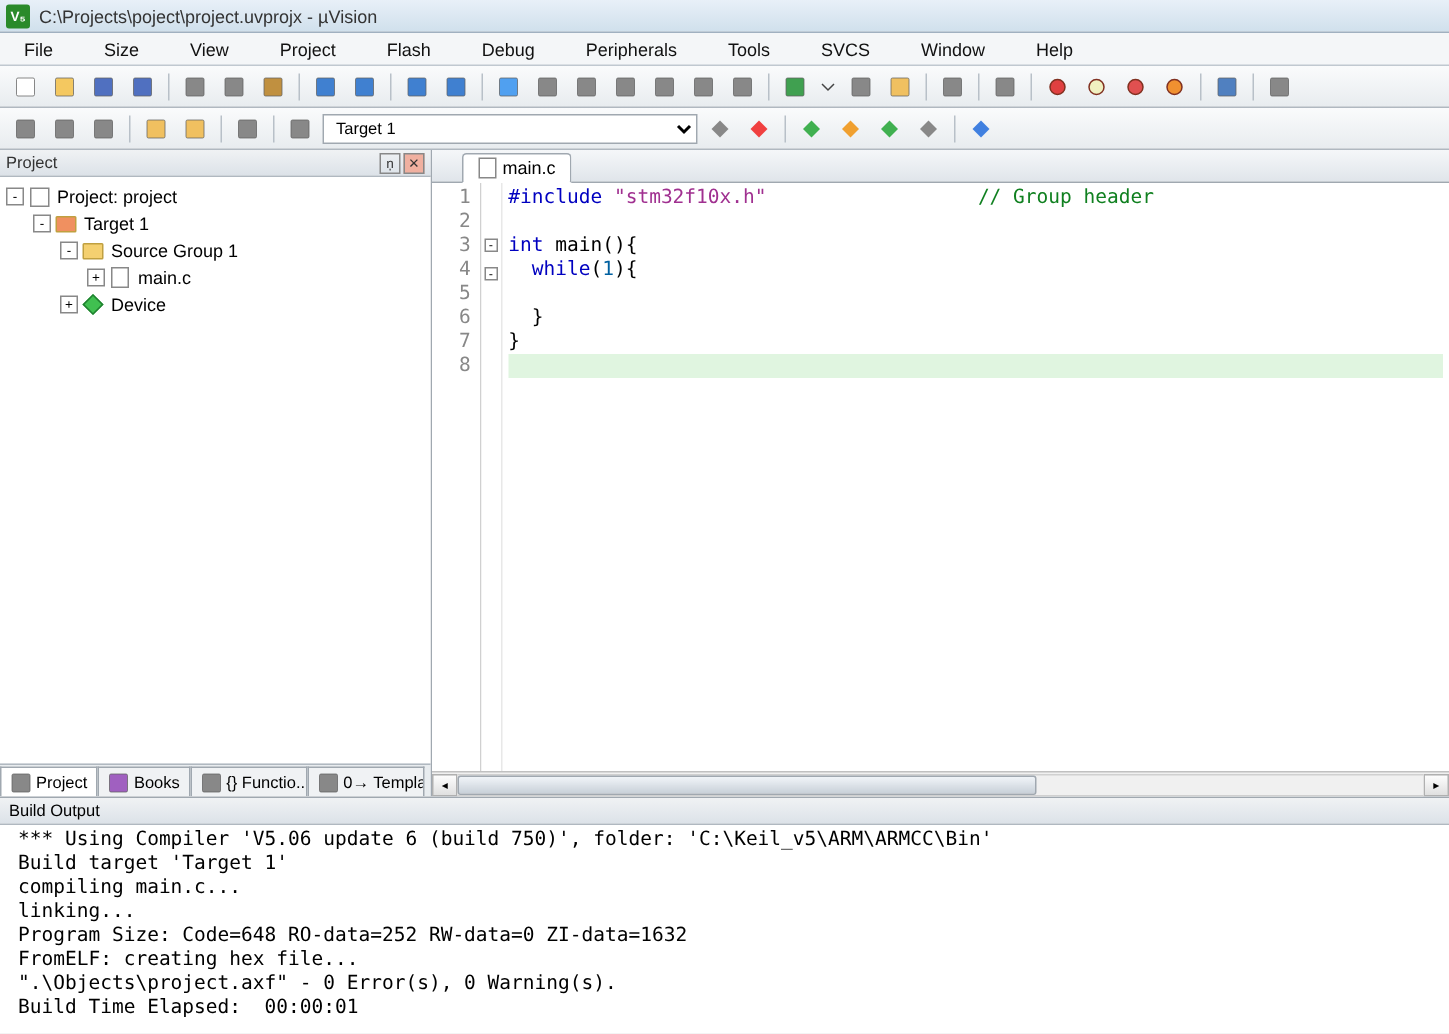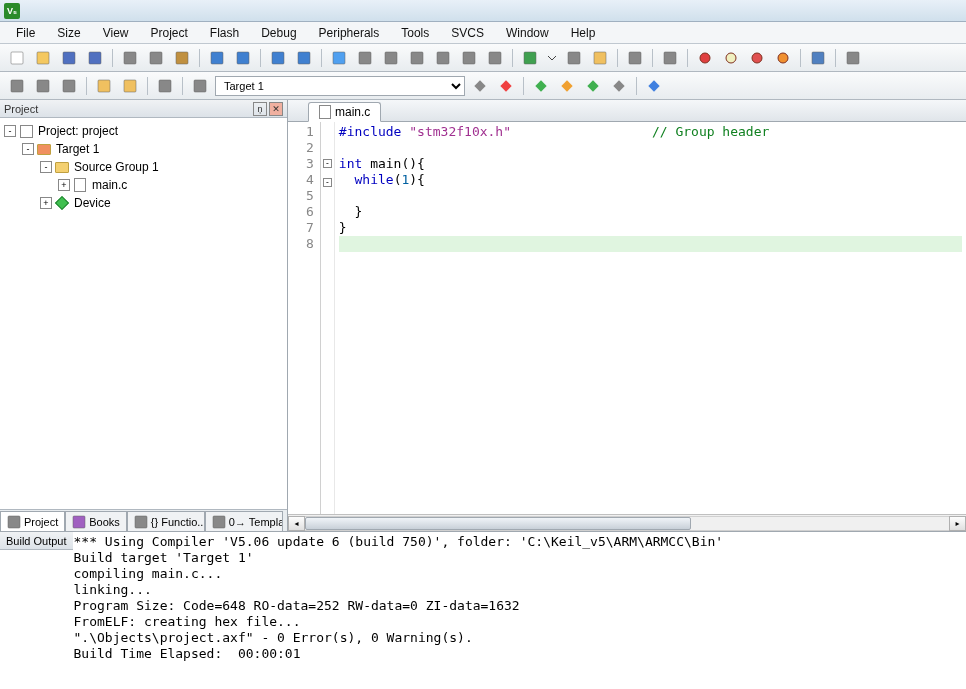--- a/index.html
+++ b/index.html
@@ -34,21 +34,21 @@
   margin-right: 6px;
 }
 .title-text { color: #333; font-size: 12px; }
 .menu-bar {
   background: #f4f6f8;
   height: 22px;
   display: flex;
   align-items: center;
   padding: 0 6px;
   border-bottom: 1px solid #c0c8d0;
-  gap: 2px;
+  gap: 14px;
 }
 .menu-item {
   padding: 2px 10px;
   color: #111;
   font-size: 12px;
   cursor: default;
 }
 .toolbar {
   height: 28px;
   background: linear-gradient(to bottom, #fafbfc, #e8ecef);
@@ -256,48 +256,49 @@
   border: 1px solid #b0b0b0;
   background: linear-gradient(to bottom, #fdfdfd, #e0e0e0);
   display: flex; align-items: center; justify-content: center;
   font-size: 8px;
 }
 .sb-track { flex: 1; height: 15px; background: #f0f0f0; border-top:1px solid #d0d0d0; border-bottom:1px solid #d0d0d0; position: relative; }
 .sb-thumb { position: absolute; left: 0; width: 60%; height: 100%; background: linear-gradient(to bottom,#f0f4f8,#c8d0d8); border:1px solid #a0a8b0; border-radius:2px; }
 .output-panel {
   height: 158px;
   display: flex;
-  flex-direction: row;
+  flex-direction: column;
   border-top: 1px solid #a0a8b0;
   background: #fff;
 }
 .output-header {
   height: 18px;
   background: linear-gradient(to bottom, #f0f2f4, #dce2e8);
   border-bottom: 1px solid #b0b8c0;
   display: flex; align-items: center;
   padding: 0 6px;
   font-size: 11px;
 }
 .output-body {
   flex: 1;
   font-family: Consolas, monospace;
   font-size: 13px;
-  padding: 2px 1px;
+  padding: 2px 12px;
   line-height: 16px;
   white-space: pre;
   overflow: auto;
 }
 svg { display: block; }
 </style>
 </head>
 <body>
 
 <div class="title-bar">
   <span class="app-icon">V₅</span>
+  <span class="title-text">C:\Projects\poject\project.uvprojx - µVision</span>
 </div>
 
 <div class="menu-bar" id="menu-bar">
     <div class="menu-item">File</div>
     <div class="menu-item">Size</div>
     <div class="menu-item">View</div>
     <div class="menu-item">Project</div>
     <div class="menu-item">Flash</div>
     <div class="menu-item">Debug</div>
     <div class="menu-item">Peripherals</div>

